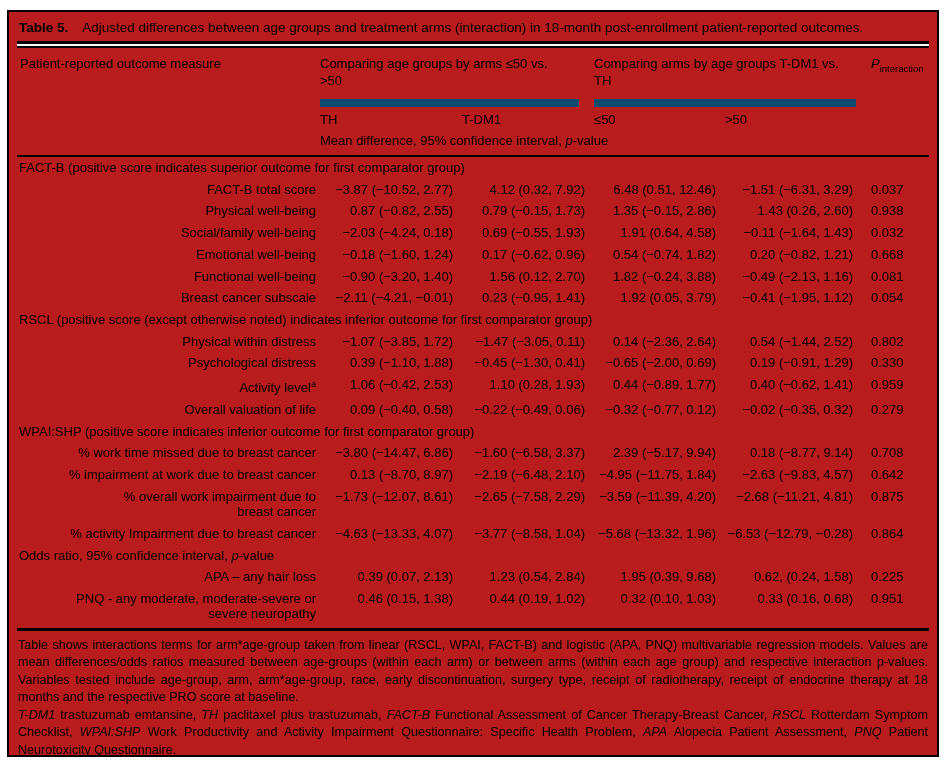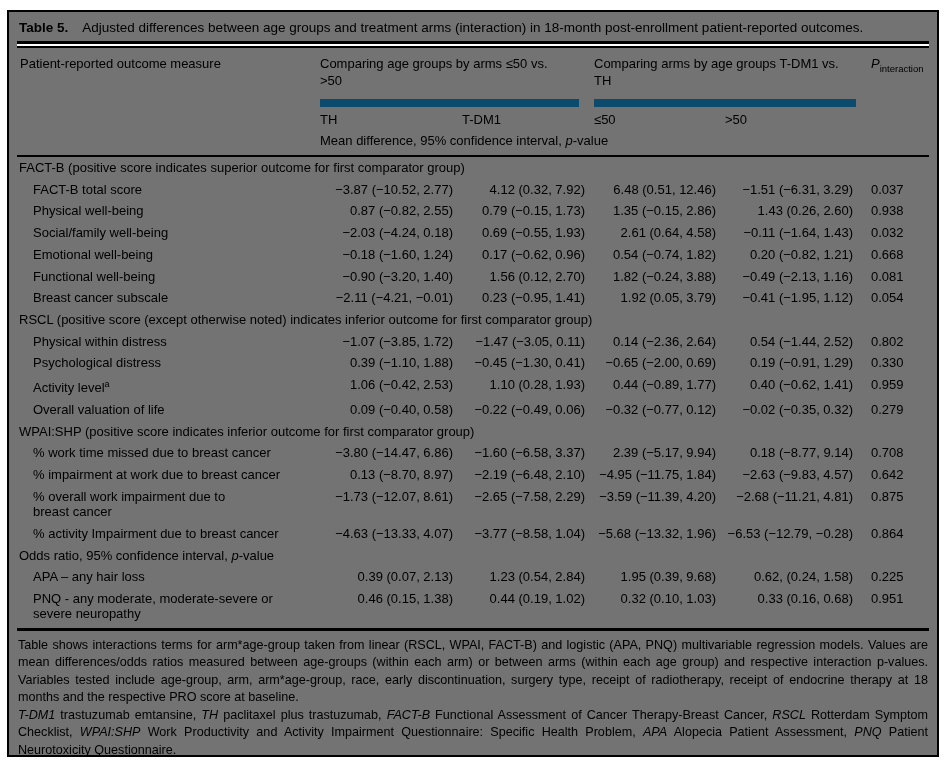--- a/index.html
+++ b/index.html
@@ -1,19 +1,19 @@
 <!DOCTYPE html>
 <html><head>
 <meta charset="utf-8">
 <style>
   html,body{margin:0;padding:0;background:#fff;}
   body{width:946px;height:768px;position:relative;font-family:"Liberation Sans",sans-serif;color:#000;
        -webkit-font-smoothing:antialiased;}
   .frame{position:absolute;left:7px;top:10px;width:932px;height:747px;border:2px solid #000;
-         box-sizing:border-box;padding:0 8px;overflow:hidden;background:#737373;}
+         box-sizing:border-box;padding:0 8px;overflow:hidden;background:#b91c1c;}
   
   .title{padding:7px 2px 5px 2px;font-size:13.5px;line-height:17px;}
   .title .tlabel{font-weight:bold;margin-right:14px;}
   .dr1{height:3px;background:#000;}
   .dr2{height:2px;background:#fff;}
   .dr3{height:2px;background:#000;margin-bottom:2px;}
   
   table{border-collapse:collapse;width:912px;table-layout:fixed;font-size:13px;}
   col.c1{width:300px;} col.c2{width:142px;} col.c3{width:132px;}
   col.c4{width:131px;} col.c5{width:137px;} col.c6{width:70px;}
@@ -23,21 +23,21 @@
   th .sp-in{white-space:pre-line;border-bottom:8px solid #0c4a6e;padding-bottom:5px;min-height:38px;box-sizing:content-box;}
   th.sp1 .sp-in{margin-right:12px;}
   th.sp2 .sp-in{margin-right:3px;}
   th.pcol{padding-left:12px;}
   th.sub{padding:5px 0 2px 3px;}
   th.mnote{padding:2px 0 6px 3px;margin-top:14px;}
   sub{font-size:9.5px;}
   sup{font-size:9px;}
   td{vertical-align:top;font-size:13px;line-height:15.5px;padding-top:3.1px;padding-bottom:3.1px;}
   td.section-hdr{padding-left:2px;}
-  td.measure{padding-left:16px;white-space:pre-line;}
+  td.measure{padding-left:16px;white-space:pre-line;text-align:right;}
   td.val{text-align:right;padding-right:6px;}
   td.pval{text-align:left;padding-left:12px;}
   .mid-rule{height:2.5px;background:#000;margin-top:3px;}
   
   .footnotes{padding:6px 1px 0 1px;font-size:12.6px;line-height:17.5px;text-align:justify;}
   .footnotes p{margin:0;}
   .it{font-style:italic;}
 </style>
 </head>
 <body>
@@ -99,21 +99,21 @@
           <td class="val">0.87 (−0.82, 2.55)</td>
           <td class="val">0.79 (−0.15, 1.73)</td>
           <td class="val">1.35 (−0.15, 2.86)</td>
           <td class="val">1.43 (0.26, 2.60)</td>
           <td class="pval">0.938</td>
         </tr>
         <tr>
           <td class="measure"><span>Social/family well-being</span></td>
           <td class="val">−2.03 (−4.24, 0.18)</td>
           <td class="val">0.69 (−0.55, 1.93)</td>
-          <td class="val">2.61 (0.64, 4.58)</td>
+          <td class="val">1.91 (0.64, 4.58)</td>
           <td class="val">−0.11 (−1.64, 1.43)</td>
           <td class="pval">0.032</td>
         </tr>
         <tr>
           <td class="measure"><span>Emotional well-being</span></td>
           <td class="val">−0.18 (−1.60, 1.24)</td>
           <td class="val">0.17 (−0.62, 0.96)</td>
           <td class="val">0.54 (−0.74, 1.82)</td>
           <td class="val">0.20 (−0.82, 1.21)</td>
           <td class="pval">0.668</td>

